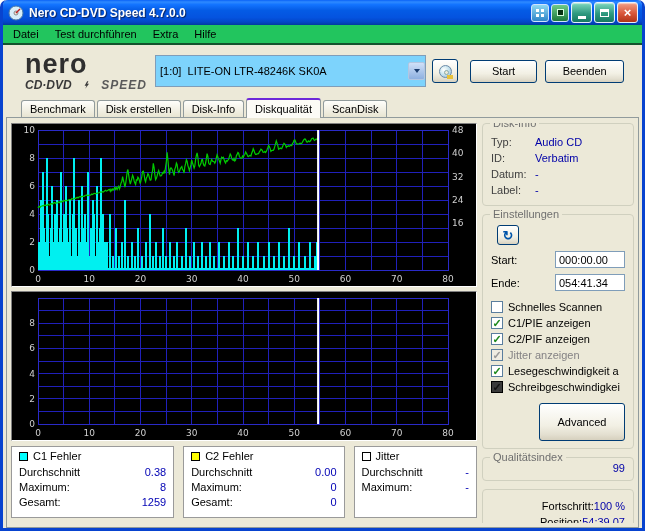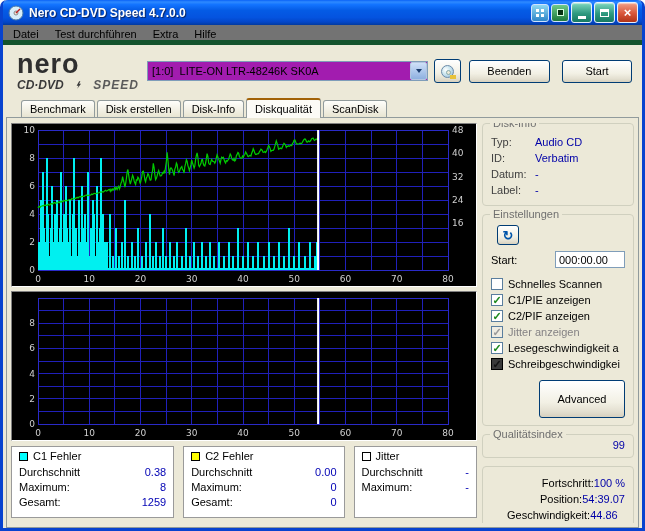--- a/index.html
+++ b/index.html
@@ -27,31 +27,31 @@
   .tb-tool .glyph-dot { width:7px; height:7px; background:#06300f; border:1px solid #d6ffe0; }
   .tb-btn { width:21px; height:21px; border-radius:3px; border:1px solid #E6F0FF;
     color:#fff; display:flex; align-items:center; justify-content:center; font-weight:bold;
     box-shadow:inset 0 1px 1px rgba(255,255,255,.5); }
   .tb-btn.min, .tb-btn.max { background:linear-gradient(180deg,#7FD8C0 0%,#2E9A80 55%,#157A62 100%); }
   .tb-btn.close { background:linear-gradient(180deg,#F0A088 0%,#D9563A 55%,#B03418 100%); font-size:13px; }
   .glyph-min { width:8px; height:3px; background:#fff; margin-top:9px; }
   .glyph-max { width:9px; height:8px; border:1px solid #fff; border-top:3px solid #fff; }
   .app-icon { width:16px; height:16px; flex:0 0 16px; }
   
-  .menubar { height:20px; flex:0 0 20px; display:flex; align-items:flex-start; background:#737373;
-    padding-left:2px; border-bottom:5px solid #14532d; }
+  .menubar { height:20px; flex:0 0 20px; display:flex; align-items:flex-end; background:#22c55e;
+    padding-left:2px; border-bottom:2px solid #14532d; }
   .menu-item { padding:3px 8px; cursor:default; }
   
-  .toolbar { height:52px; flex:0 0 52px; display:flex; align-items:center; padding:0 10px; }
+  .toolbar { height:52px; flex:0 0 52px; display:flex; align-items:center; padding:0 18px; }
   .logo { width:126px; flex:0 0 126px; line-height:1; padding-left:4px; }
   .logo-nero { font-size:27px; font-weight:bold; color:#2F2F2F; letter-spacing:1px; }
   .logo-sub { font-size:12px; font-weight:bold; font-style:italic; color:#3A3A3A;
     display:flex; align-items:center; gap:12px; margin-top:1px; }
   .logo-sub .speed { color:#5A5A5A; letter-spacing:1px; }
-  .combo { height:20px; width:290px; margin-left:8px; background:#a21caf;
+  .combo { height:32px; width:290px; margin-left:8px; background:#7dd3fc;
     border:1px solid #7F9DB9; display:flex; align-items:center; }
   .combo-text { flex:1; padding-left:4px; white-space:pre; overflow:hidden; }
   .combo-btn { width:17px; height:18px; margin:0; border:1px solid #B3C6E0; border-radius:2px;
     background:linear-gradient(180deg,#CFE0F8,#8EB0E0); display:flex; align-items:center; justify-content:center; }
   .arrow-down { width:0; height:0; border-left:3px solid transparent; border-right:3px solid transparent;
     border-top:4px solid #1A3C6E; }
   .xp-btn { height:23px; color:#000; font-size:11px;
     background:linear-gradient(180deg,#FFFFFF 0%,#F2F0E4 60%,#E3DFD0 85%,#D6D0BE 100%);
     border:1px solid #003C74; border-radius:3px; display:flex; align-items:center; justify-content:center; }
   .eject-btn { width:27px; height:24px; margin-left:6px; position:relative; }
@@ -62,21 +62,21 @@
     border-radius:50%; background:#ECE9D8; border:1px solid #8AA; }
   .disc-hand { position:absolute; right:4px; bottom:3px; width:6px; height:4px; background:#E8C23A; }
   .start-btn { width:72px; margin-left:12px; }
   .quit-btn { width:84px; margin-left:8px; }
   
   .tabbar { height:20px; flex:0 0 20px; display:flex; align-items:flex-end; padding-left:18px;
     position:relative; z-index:2; }
   .tab { border:1px solid #919B9C; border-bottom:none; border-radius:3px 3px 0 0;
     background:linear-gradient(180deg,#FEFEFB,#E8E5D2); padding:2px 8px 2px; margin-right:2px;
     height:17px; display:flex; align-items:center; }
-  .tab.active { background:#FCFBF6; border-top:2px solid #a16207; height:20px; margin-bottom:-1px;
+  .tab.active { background:#FCFBF6; border-top:2px solid #6d28d9; height:20px; margin-bottom:-1px;
     padding-bottom:3px; }
   
   .tabpage { flex:1; margin:0 3px 0 3px; border:1px solid #919B9C; background:#ECE9D8;
     padding:5px 4px 4px 4px; display:flex; gap:5px; overflow:hidden; }
   .charts-col { width:466px; flex:0 0 466px; display:flex; flex-direction:column; }
   svg.chart { display:block; background:#000; border:1px solid;
     border-color:#808080 #FFFFFF #FFFFFF #808080; }
   #chart1 { margin-bottom:4px; }
   .stats-row { display:flex; gap:9px; margin-top:5px; flex:1; }
   .stat-panel { background:#fff; border:1px solid #9A9A9A; height:72px; padding:3px 7px; }
@@ -172,22 +172,22 @@
     <div class="combo">
       <span class="combo-text">[1:0]  LITE-ON LTR-48246K SK0A</span>
       <div class="combo-btn">
           <span class="arrow-down"></span>
         </div>
     </div>
     <div class="xp-btn eject-btn">
       <span class="disc"></span>
       <span class="disc-hand"></span>
     </div>
+    <div class="xp-btn start-btn">Start</div>
     <div class="xp-btn quit-btn">Beenden</div>
-    <div class="xp-btn start-btn">Start</div>
   </div>
 
   <div class="tabbar">
       <div class="tab">Benchmark</div>
       <div class="tab">Disk erstellen</div>
       <div class="tab">Disk-Info</div>
       <div class="tab active">Diskqualität</div>
       <div class="tab">ScanDisk</div>
     </div>
 
@@ -486,20 +486,24 @@
         <div class="gb-body">
           <div class="combo-row">
             <div class="xp-btn refresh-btn">
                 <span>↻</span>
               </div>
           </div>
           <div class="field-row">
             <span>Start:</span>
             <input readonly="" value="000:00.00" style="">
           </div>
+          <div class="field-row">
+            <span>Ende:</span>
+            <input readonly="" value="054:41.34" style="">
+          </div>
           <div class="checks" id="checks">
               <div class="check-row">
                 <span class="cbox"></span>
                 <span class="clabel">Schnelles Scannen</span>
               </div>
               <div class="check-row">
                 <span class="cbox">✓</span>
                 <span class="clabel">C1/PIE anzeigen</span>
               </div>
               <div class="check-row">

